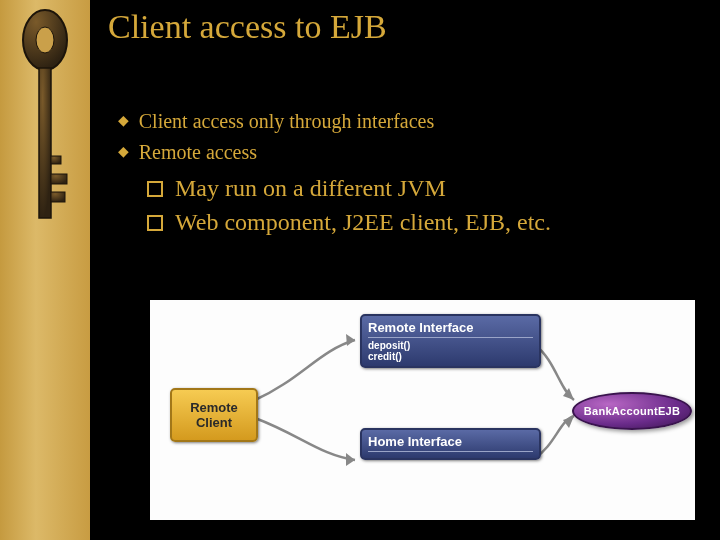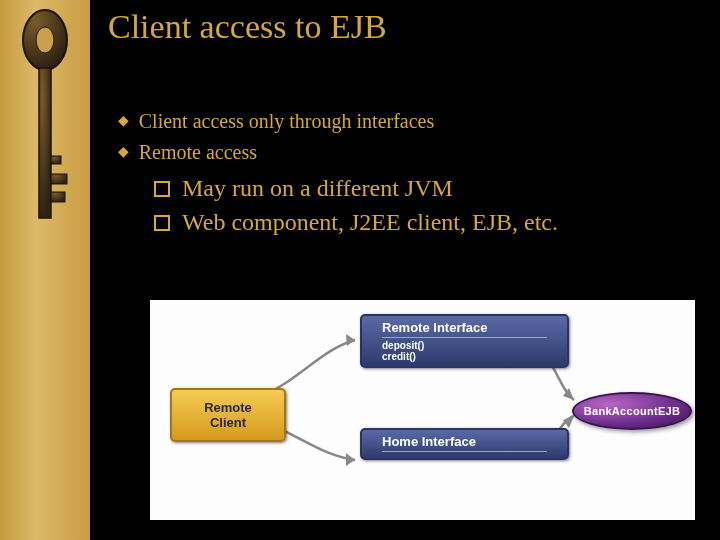--- a/index.html
+++ b/index.html
@@ -48,21 +48,21 @@
     left: 28px;
     top: 108px;
     font-size: 20px;
     line-height: 1.35;
   }
   .b1 { display: flex; margin-bottom: 4px; }
   .b1 .mark { font-size: 14px; line-height: 26px; margin-right: 10px; color:#d5a83a;}
   .b1 .txt { color:#d5a83a; }
   .subs {
     position: absolute;
-    left: 64px;
+    left: 57px;
     top: 172px;
     font-size: 24px;
     line-height: 1.35;
   }
   .s1 { display:flex; margin-bottom: 2px;}
   .s1 .mark { width: 12px; height: 12px; border: 2px solid #d5a83a; margin-right: 12px; margin-top: 9px; flex-shrink:0; }
   .s1 .txt { color:#d5a83a; font-family: "Times New Roman", serif;}
 
   
   .diagram {
@@ -71,21 +71,21 @@
     top: 300px;
     width: 545px;
     height: 220px;
     background: #fdfdfd;
   }
   .d-box {
     position: absolute;
     border-radius: 5px;
     color: #fff;
     font-family: Arial, sans-serif;
-    padding: 4px 20px;
+    padding: 4px 6px;
     box-shadow: 1px 1px 3px rgba(0,0,0,.5);
   }
   .remote-interface-box {
     left: 210px; top: 14px; width: 165px;
     background: linear-gradient(#5a6aa5,#2d3a6e);
     border: 2px solid #2a3460;
     font-size: 13px; font-weight:bold;
   }
   .remote-interface-box .hdr{
     border-bottom:1px solid #9aa4c8; padding-bottom:2px; margin-bottom:2px;

